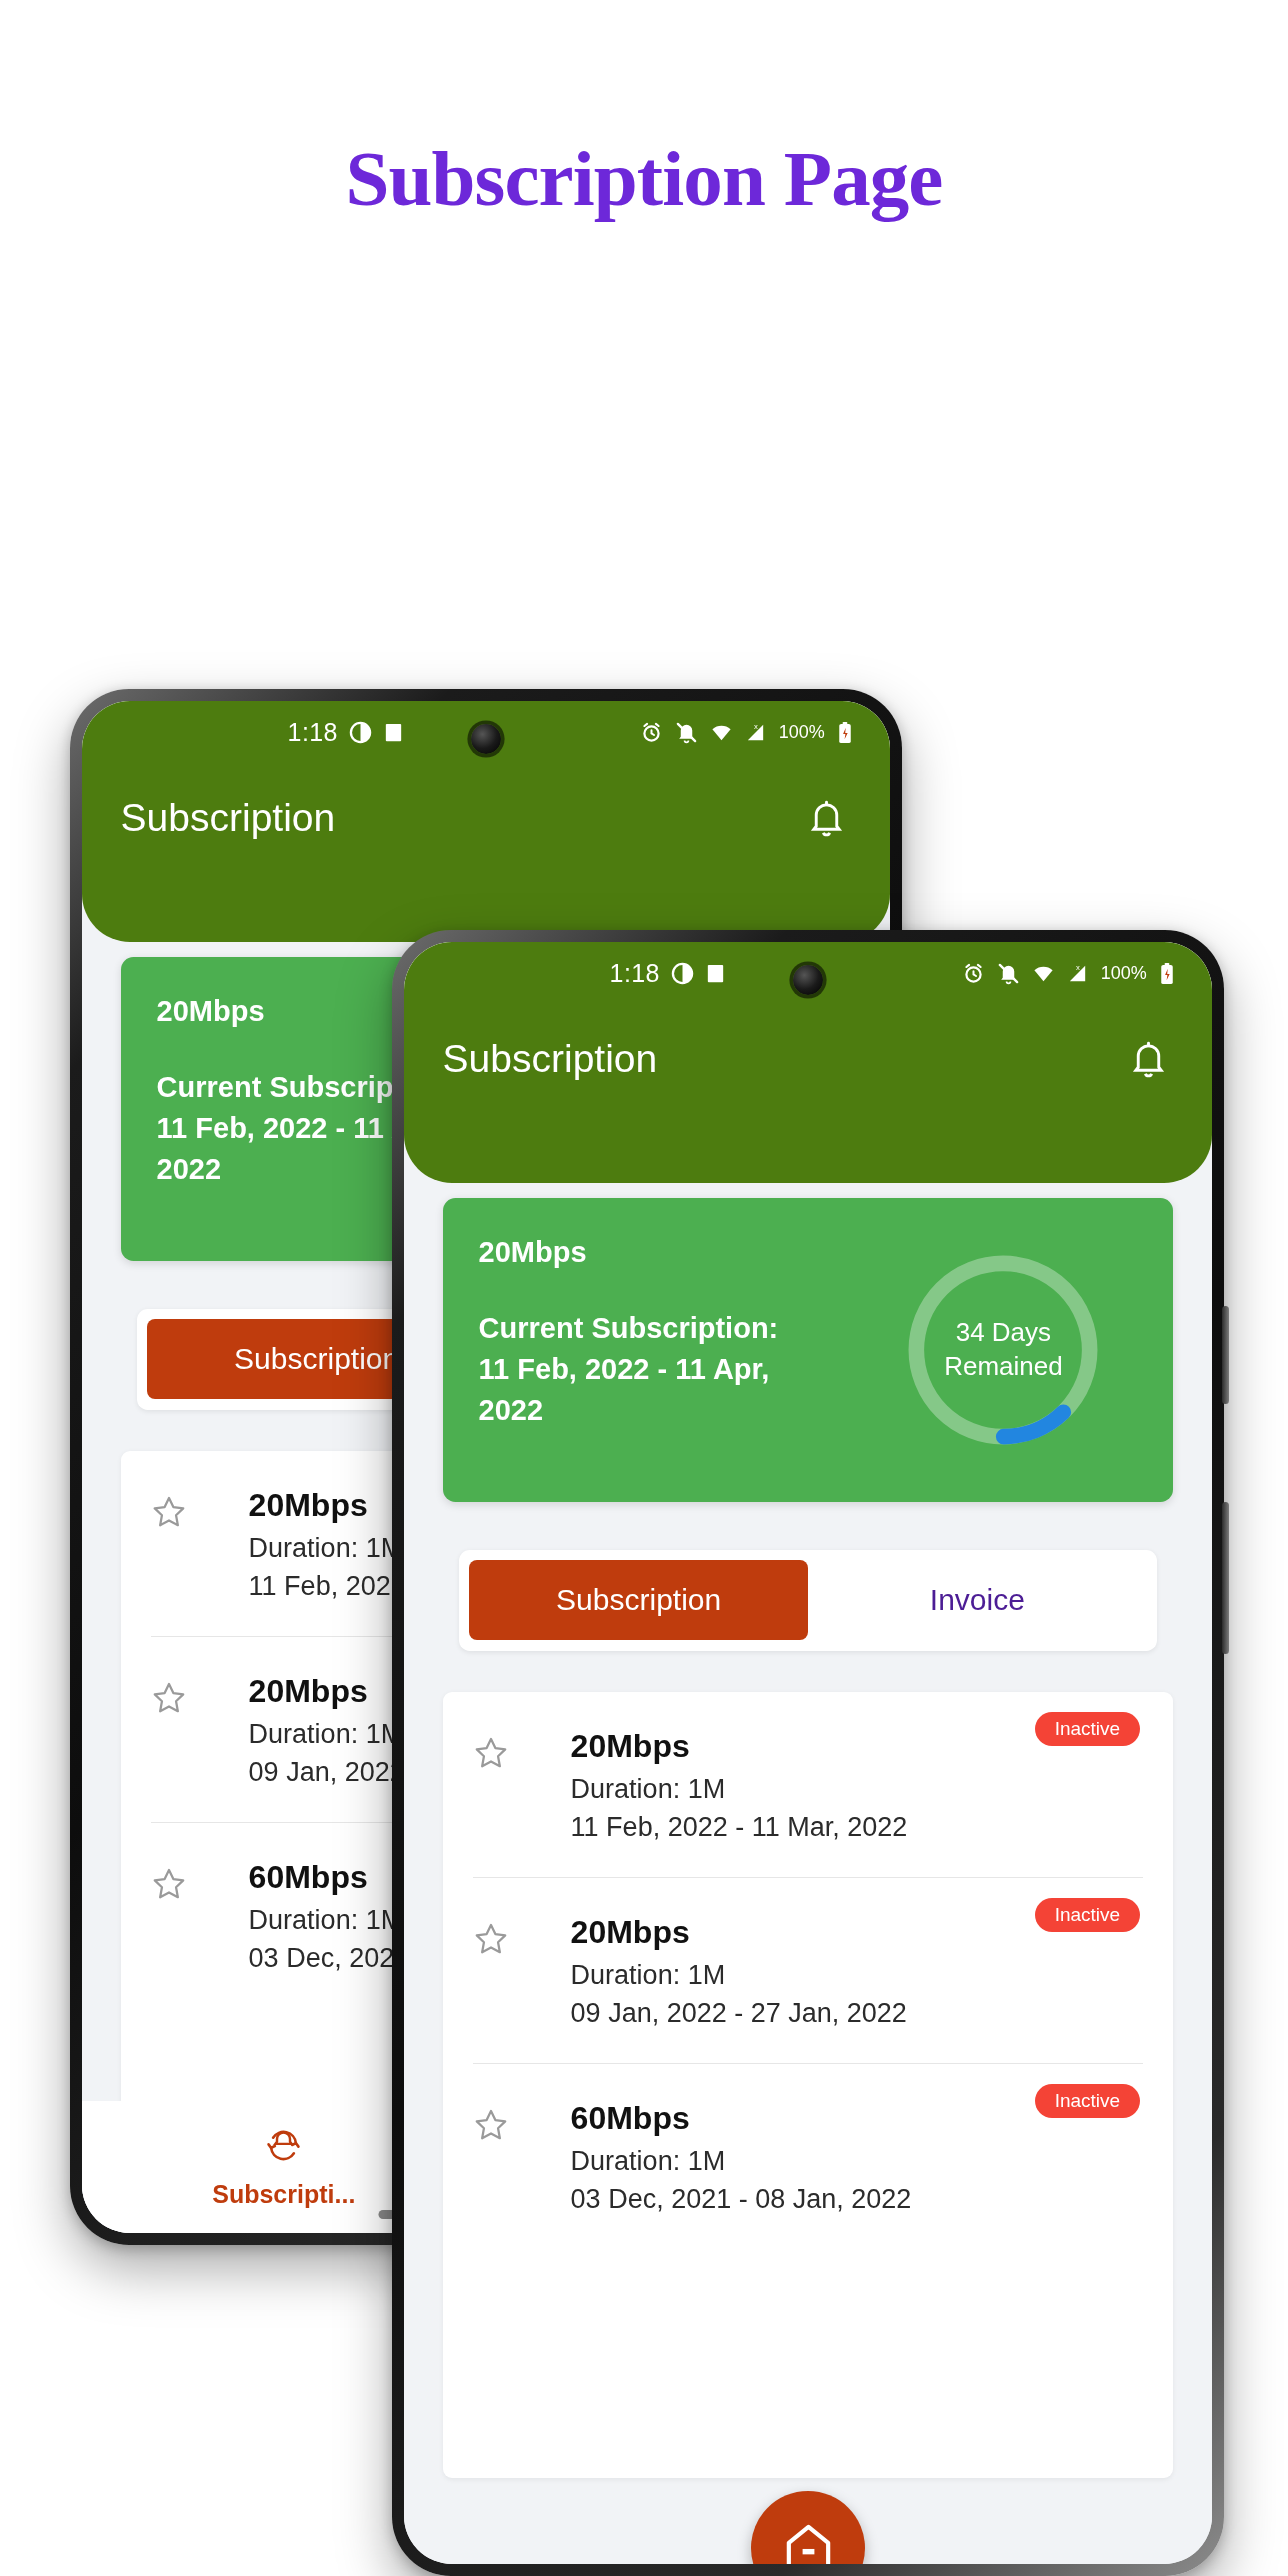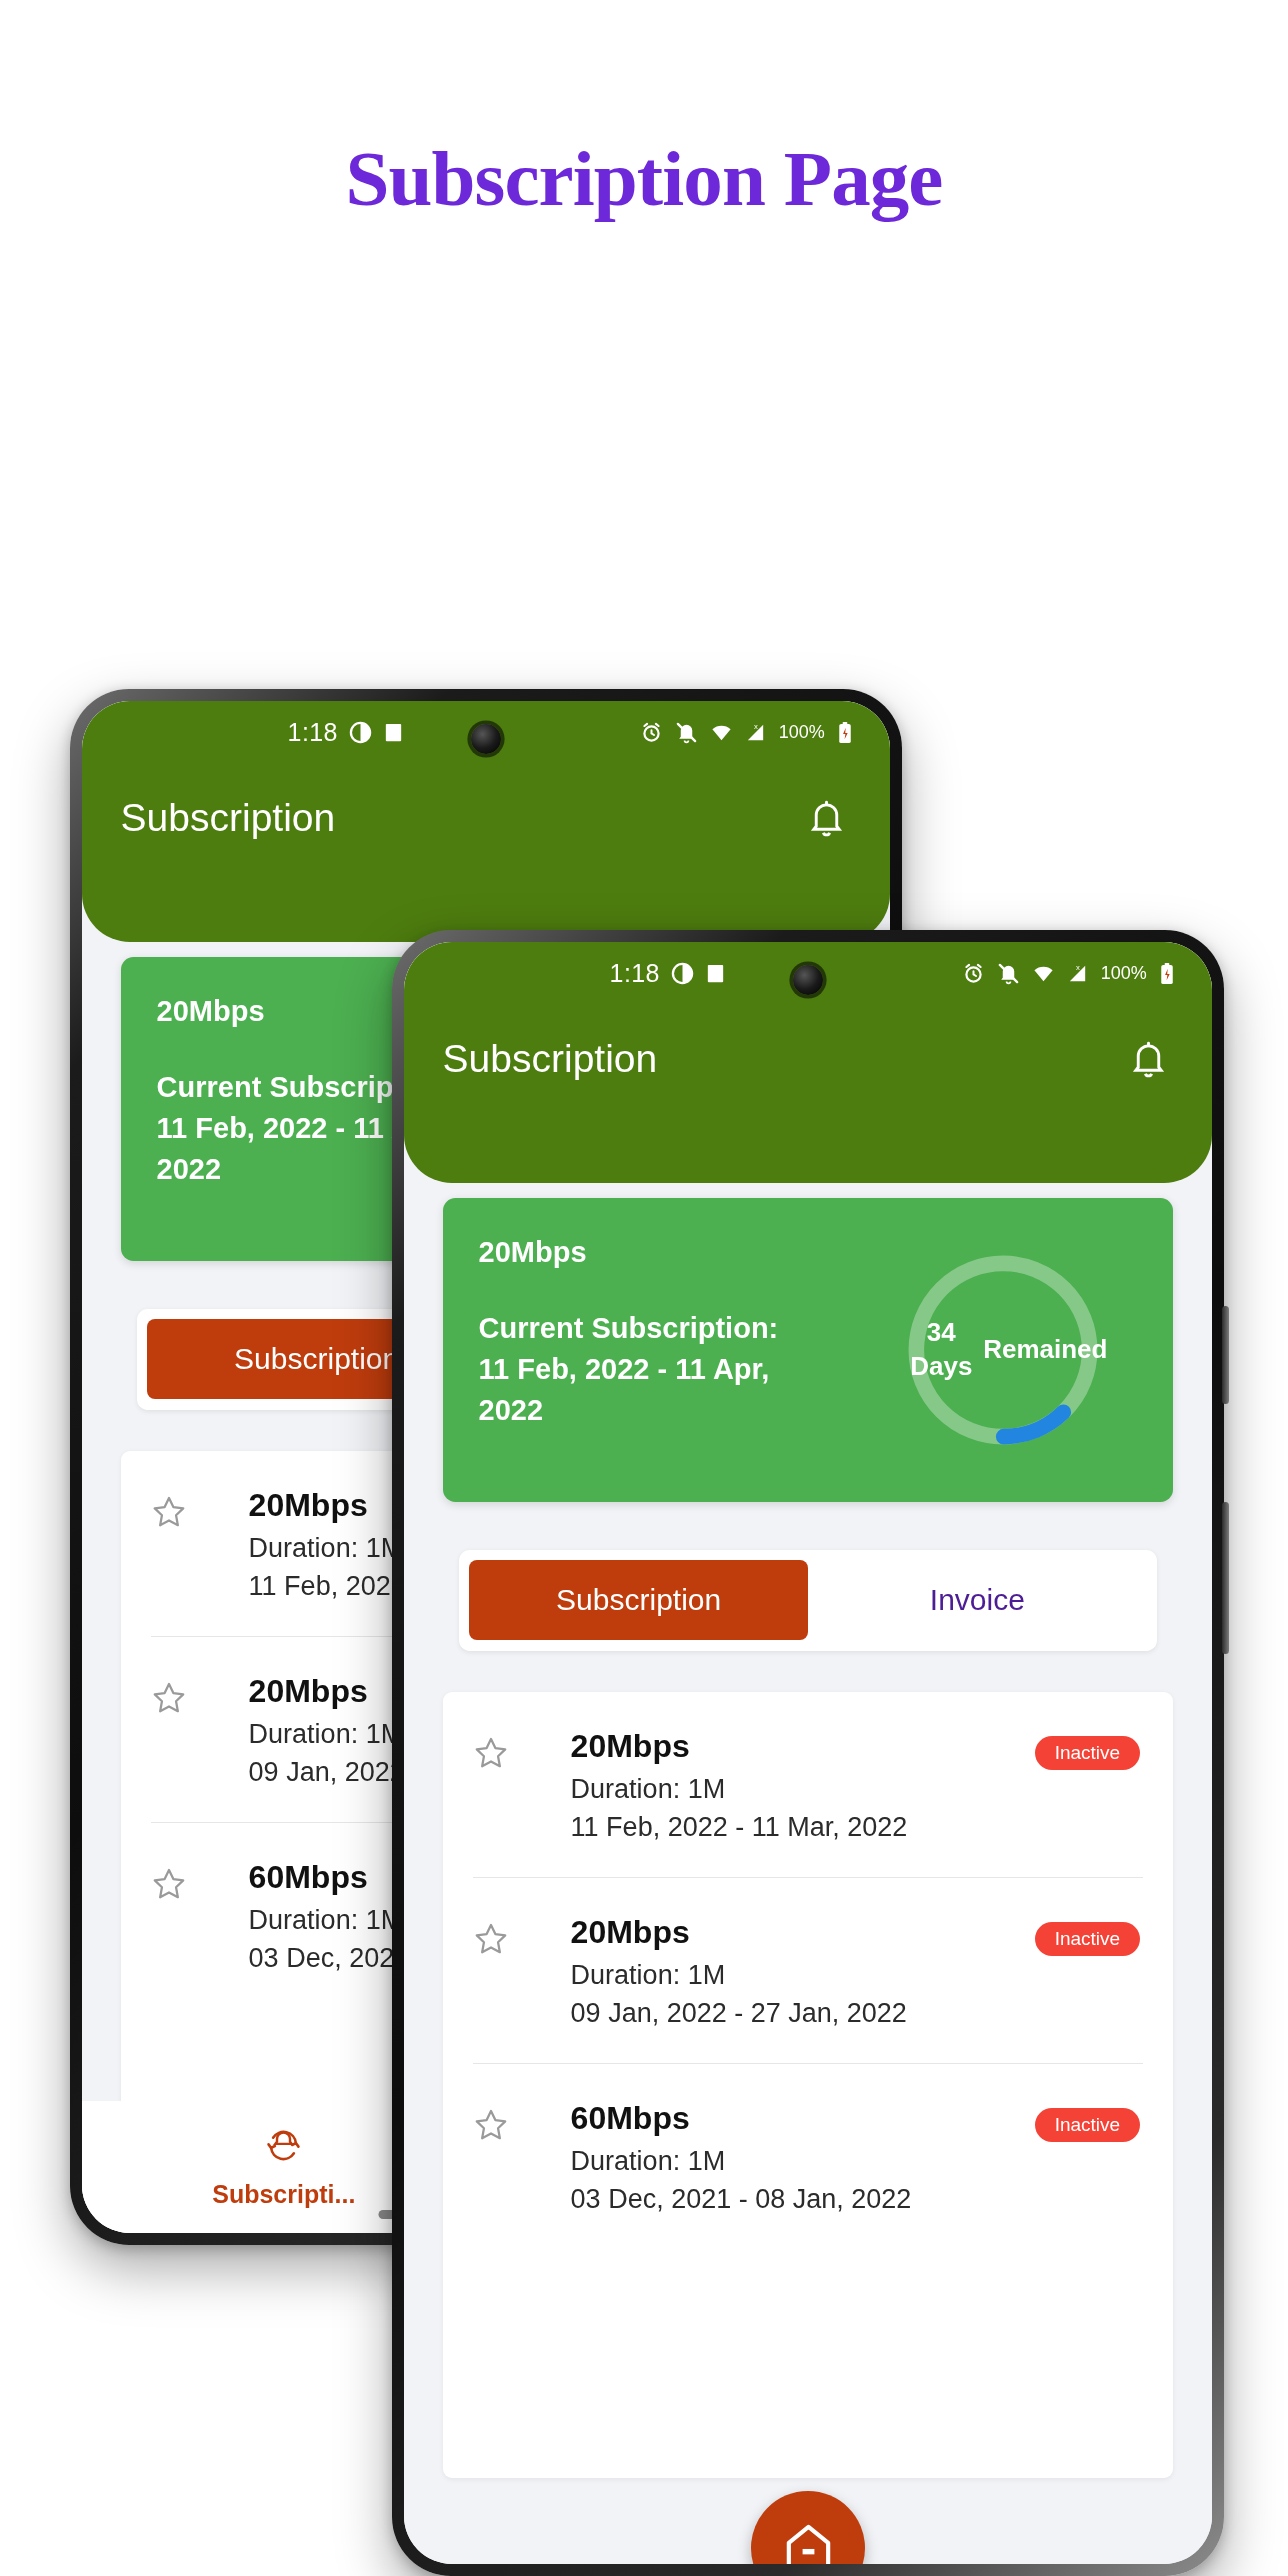--- a/index.html
+++ b/index.html
@@ -120,22 +120,22 @@
   .gc-label{ font-size:29px; font-weight:bold; line-height:1.42; }
   .gc-right{
     width:268px; display:flex; align-items:center; justify-content:center;
     position:relative;
     align-self:center;
   }
   .ring-wrap{ position:relative; width:208px; height:208px; }
   .ring-wrap svg{ position:absolute; inset:0; }
   .ring-text{
     position:absolute; inset:0;
-    display:flex; flex-direction:row; align-items:center; justify-content:center;
-    color:#fff; font-size:26px; font-weight:bold; line-height:1.3; text-align:center;
+    display:flex; flex-direction:column; align-items:center; justify-content:center;
+    color:#fff; font-size:26px; font-weight:normal; line-height:1.3; text-align:center;
   }
 
   
   .tabs{
     position:absolute;
     left:55px; right:55px;
     top:608px;
     background:#fff;
     border-radius:10.7px;
     padding:10.7px;
@@ -173,21 +173,21 @@
     border-bottom:1.8px solid #e6e6e6;
     position:relative;
   }
   .list-row:last-child{ border-bottom:none; }
   .star-cell{ width:98px; padding-top:7.2px; display:flex; justify-content:flex-start; }
   .row-main{ flex:1; }
   .row-title{ font-size:32px; font-weight:bold; color:#111; margin-bottom:5.4px; }
   .row-sub{ font-size:27px; color:#2b2b2b; line-height:1.42; }
   .badge{
     position:absolute;
-    right:3.6px; top:44px;
+    right:3.6px; top:20px;
     background:#f44336;
     color:#fff;
     font-size:19px;
     padding:6.3px 19.7px;
     border-radius:36px;
     white-space:nowrap;
   }
 
   
   .fab{

